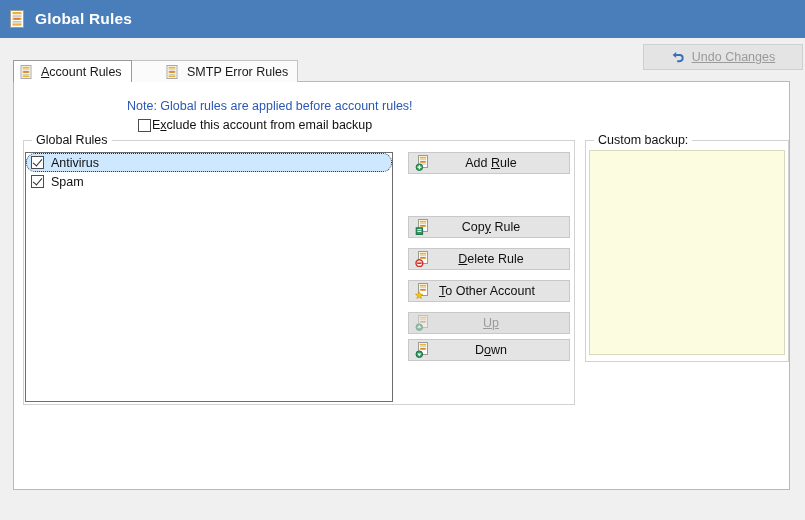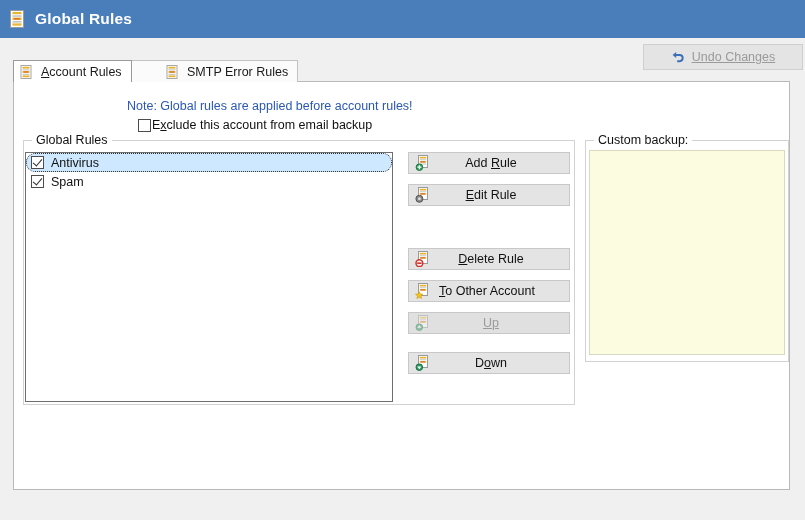--- a/index.html
+++ b/index.html
@@ -322,33 +322,34 @@
       <rect x="4.8" y="4.3" width="6.4" height="0.9" fill="#c0c0c0"></rect>
       <rect x="4.8" y="6" width="6.4" height="1.7" fill="#e8b62e"></rect>
       <rect x="5.6" y="6.5" width="4.4" height="0.8" fill="#d04a3a"></rect>
       <rect x="4.8" y="8.6" width="6.4" height="0.9" fill="#c0c0c0"></rect>
       <circle cx="4.4" cy="12.2" r="3.3" fill="#31a05a" stroke="#1f7a41"></circle>
       <path d="M4.4 10.2 v4 M2.4 12.2 h4" stroke="#ffffff" stroke-width="1.3"></path>
     </svg>
     <span class="btn-label"><span>Add </span><u>R</u><span>ule</span></span>
   </div>
 
-  <div class="btn" style="top:184px">
-    <svg class="btn-icon" viewBox="0 0 16 16">
-      <rect x="3.5" y="0.5" width="9" height="12" fill="#fdfdfd" stroke="#9a9a9a"></rect>
-      <rect x="4.8" y="1.8" width="6.4" height="1.7" fill="#e8b62e"></rect>
-      <rect x="4.8" y="4.3" width="6.4" height="0.9" fill="#c0c0c0"></rect>
-      <rect x="4.8" y="6" width="6.4" height="1.7" fill="#e8b62e"></rect>
-      <rect x="5.6" y="6.5" width="4.4" height="0.8" fill="#d04a3a"></rect>
-      <circle cx="4.4" cy="11.8" r="3.5" fill="#8a8a8a" stroke="#555"></circle>
-      <circle cx="4.4" cy="11.8" r="1.3" fill="#e9e9e9"></circle>
-    </svg>
-    <span class="btn-label"><u>E</u><span>dit Rule</span></span>
-  </div>
-
+
+  <div class="btn" style="top:216px">
+    <svg class="btn-icon" viewBox="0 0 16 16">
+      <rect x="3.5" y="0.5" width="9" height="12" fill="#fdfdfd" stroke="#9a9a9a"></rect>
+      <rect x="4.8" y="1.8" width="6.4" height="1.7" fill="#e8b62e"></rect>
+      <rect x="4.8" y="4.3" width="6.4" height="0.9" fill="#c0c0c0"></rect>
+      <rect x="4.8" y="6" width="6.4" height="1.7" fill="#e8b62e"></rect>
+      <rect x="5.6" y="6.5" width="4.4" height="0.8" fill="#d04a3a"></rect>
+      <rect x="1.2" y="8.8" width="6.4" height="6.6" fill="#2f9b63" stroke="#1d7045"></rect>
+      <rect x="2.4" y="10.2" width="4" height="0.9" fill="#ffffff"></rect>
+      <rect x="2.4" y="12" width="4" height="0.9" fill="#ffffff"></rect>
+    </svg>
+    <span class="btn-label"><span>Cop</span><u>y</u><span> Rule</span></span>
+  </div>
 
   <div class="btn leftlabel" style="top:280px">
     <svg class="btn-icon" viewBox="0 0 16 16">
       <rect x="3.5" y="0.5" width="9" height="12" fill="#fdfdfd" stroke="#9a9a9a"></rect>
       <rect x="4.8" y="1.8" width="6.4" height="1.7" fill="#e8b62e"></rect>
       <rect x="4.8" y="4.3" width="6.4" height="0.9" fill="#c0c0c0"></rect>
       <rect x="4.8" y="6" width="6.4" height="1.7" fill="#e8b62e"></rect>
       <rect x="5.6" y="6.5" width="4.4" height="0.8" fill="#d04a3a"></rect>
       <path d="M4.2 8.6 l1.1 2.4 l2.6 .3 l-2 1.8 l.6 2.5 l-2.3-1.3 l-2.3 1.3 l.6-2.5 l-2-1.8 l2.6-.3 Z" fill="#f2c318" stroke="#c79a0c" stroke-width=".6"></path>
     </svg>
@@ -374,21 +375,21 @@
       <rect x="4.8" y="1.8" width="6.4" height="1.7" fill="#e8b62e"></rect>
       <rect x="4.8" y="4.3" width="6.4" height="0.9" fill="#c0c0c0"></rect>
       <rect x="4.8" y="6" width="6.4" height="1.7" fill="#e8b62e"></rect>
       <rect x="5.6" y="6.5" width="4.4" height="0.8" fill="#d04a3a"></rect>
       <circle cx="4.3" cy="12.2" r="3.3" fill="#2f9b63" stroke="#1d7045"></circle>
       <path d="M4.3 10.2 l2.1 2.6 h-4.2 Z" fill="#ffffff"></path>
     </svg>
     <span class="btn-label"><span>U</span><u>p</u></span>
   </div>
 
-  <div class="btn" style="top:352px">
+  <div class="btn" style="top:339px">
     <svg class="btn-icon" viewBox="0 0 16 16">
       <rect x="3.5" y="0.5" width="9" height="12" fill="#fdfdfd" stroke="#9a9a9a"></rect>
       <rect x="4.8" y="1.8" width="6.4" height="1.7" fill="#e8b62e"></rect>
       <rect x="4.8" y="4.3" width="6.4" height="0.9" fill="#c0c0c0"></rect>
       <rect x="4.8" y="6" width="6.4" height="1.7" fill="#e8b62e"></rect>
       <rect x="5.6" y="6.5" width="4.4" height="0.8" fill="#d04a3a"></rect>
       <circle cx="4.3" cy="12.2" r="3.3" fill="#2f9b63" stroke="#1d7045"></circle>
       <path d="M4.3 14.2 l2.1-2.6 h-4.2 Z" fill="#ffffff"></path>
     </svg>
     <span class="btn-label"><span>D</span><u>o</u><span>wn</span></span>

